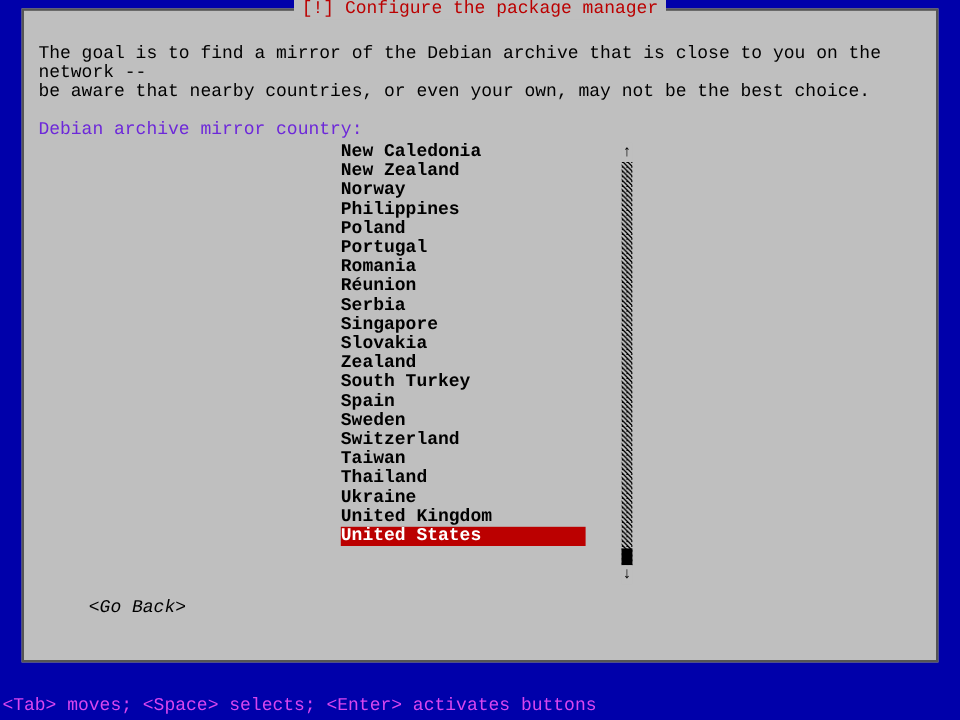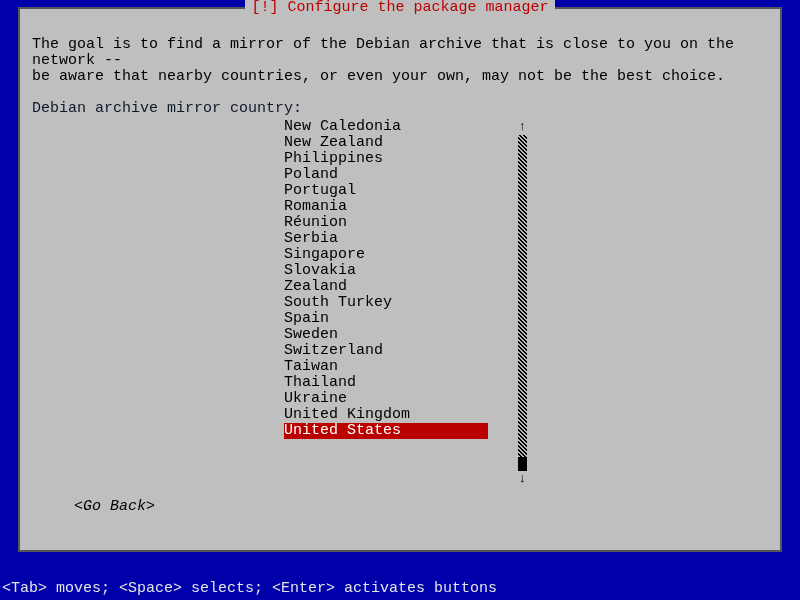--- a/index.html
+++ b/index.html
@@ -45,34 +45,35 @@
       padding: 28px 16px 16px 12px;
       height: 100%;
       position: relative;
     }
     .instruction-text {
       color: #000;
       white-space: pre-wrap;
       margin-bottom: 16px;
     }
     .prompt-text {
-      color: #0f172a;
+      color: #6d28d9;
       margin-bottom: 16px;
     }
     .list-area {
       position: absolute;
       left: 264px;
       top: 110px;
       width: 250px;
     }
     .list-item {
       color: #000;
       height: 16px;
       white-space: pre;
       cursor: pointer;
+      font-weight: bold;
     }
     .list-item.selected {
       background: #bb0000;
       color: #fff;
       width: 204px;
     }
     .scrollbar {
       position: absolute;
       left: 498px;
       top: 110px;
@@ -126,40 +127,41 @@
       cursor: pointer;
       font-style: italic;
     }
     .footer-bar {
       position: absolute;
       bottom: 0;
       left: 0;
       width: 636px;
       height: 20px;
       background: #0000aa;
-      color: #e5e5e5;
+      color: #d946ef;
       padding-left: 2px;
       padding-top: 1px;
       white-space: pre;
     }
   </style>
 </head>
 <body>
 
 <div class="dialog-box">
   <div class="dialog-title-wrap">
     <span class="dialog-title">[!] Configure the package manager</span>
   </div>
   <div class="dialog-inner">
     <div class="instruction-text">The goal is to find a mirror of the Debian archive that is close to you on the network --
 be aware that nearby countries, or even your own, may not be the best choice.</div>
     <div class="prompt-text">Debian archive mirror country:</div>
     <div class="list-area" id="country-list">
         <div class="list-item">New Caledonia</div>
         <div class="list-item">New Zealand</div>
+        <div class="list-item">Norway</div>
         <div class="list-item">Philippines</div>
         <div class="list-item">Poland</div>
         <div class="list-item">Portugal</div>
         <div class="list-item">Romania</div>
         <div class="list-item">Réunion</div>
         <div class="list-item">Serbia</div>
         <div class="list-item">Singapore</div>
         <div class="list-item">Slovakia</div>
         <div class="list-item">Zealand</div>
         <div class="list-item">South Turkey</div>

